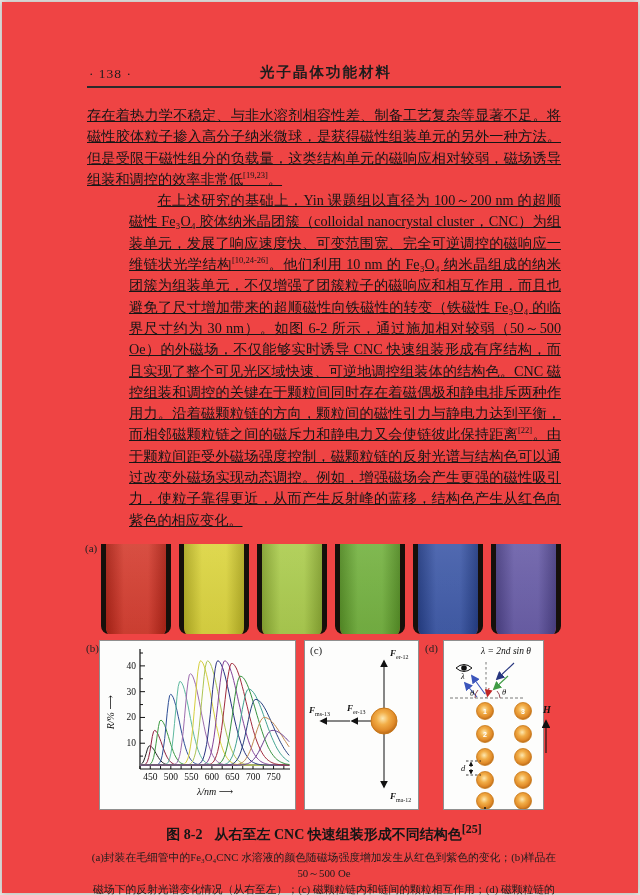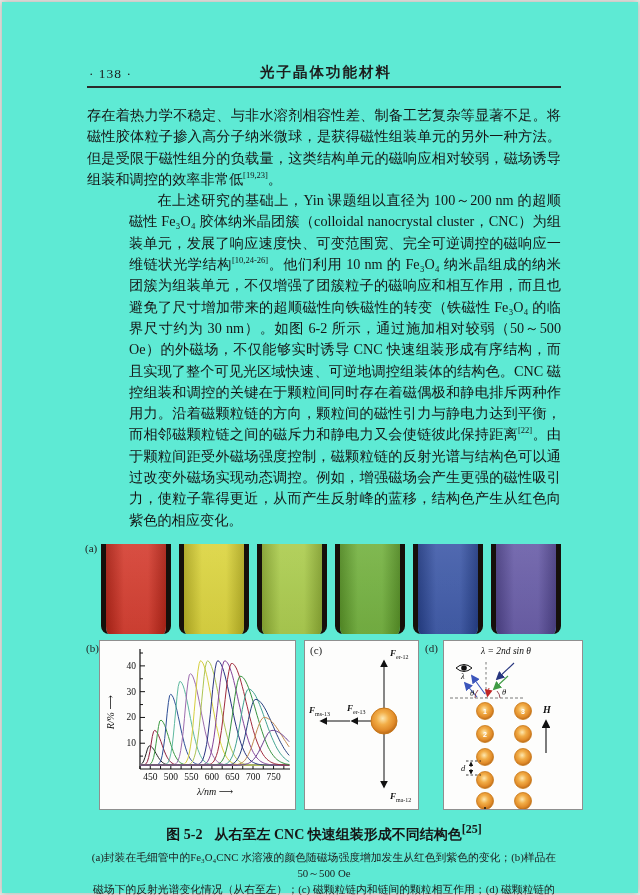--- a/index.html
+++ b/index.html
@@ -1,45 +1,45 @@
 <!DOCTYPE html>
 <html><head>
 <meta charset="utf-8">
 <style>
   html,body{margin:0;padding:0;width:640px;height:895px;overflow:hidden;}
   body{background:#e9e7e3;font-family:"Liberation Serif","DejaVu Serif",serif;}
-  #page{position:absolute;left:2px;top:2px;width:636px;height:891px;background:#5eead4;
+  #page{position:absolute;left:2px;top:2px;width:636px;height:891px;background:#ef4444;
         box-shadow:0 0 6px rgba(0,0,0,.25);}
   #content{position:absolute;left:85px;top:60px;width:474px;}
   
   .hdr{position:relative;height:24px;border-bottom:2px solid #2b2b2b;}
   .hdr .pnum{position:absolute;left:2px;bottom:4px;font-size:13.5px;color:#1d1d1d;letter-spacing:1px;}
   .hdr .btitle{position:absolute;left:4px;right:0;bottom:4px;text-align:center;font-size:14.5px;
                font-weight:bold;color:#1d1d1d;letter-spacing:2px;}
   
-  #bodytext{margin-top:17px;font-size:14.2px;line-height:21.3px;color:#161616;text-align:justify;}
+  #bodytext{margin-top:17px;font-size:14.2px;line-height:21.3px;color:#161616;text-align:justify;text-decoration:underline;}
   #bodytext p{margin:0;text-justify:inter-ideograph;}
   #bodytext p.indent{text-indent:2em;margin-left:42px;}
   #bodytext sup{font-size:8.5px;line-height:0;vertical-align:super;letter-spacing:0;}
   
   #figure{position:relative;margin-top:11px;width:474px;}
   #panelA{position:relative;height:92px;}
   .pa-label{position:absolute;left:-2px;top:0px;font-size:11px;color:#222;}
   #tubes{position:absolute;left:14px;right:0px;top:2px;bottom:0;display:flex;justify-content:space-between;}
   .tube{position:relative;width:70px;height:90px;border-left:5px solid #16100b;border-right:5px solid #16100b;
         border-radius:0 0 8px 8px;box-sizing:border-box;overflow:hidden;}
   .tube-fill{position:absolute;inset:0;}
   .tube-fill:after{content:"";position:absolute;inset:0;
       background:linear-gradient(to right,rgba(0,0,0,.18),rgba(255,255,255,.10) 30%,rgba(255,255,255,.10) 70%,rgba(0,0,0,.18)),
                  linear-gradient(to bottom,rgba(255,255,255,.08),rgba(0,0,0,.06));}
   #panelRow{position:relative;margin-top:6px;height:170px;}
   .pbox{position:absolute;top:0;height:170px;background:#fdfdfc;border:1px solid #8f8f8f;box-sizing:border-box;}
   #boxB{left:12px;width:197px;}
   #boxC{left:217px;width:115px;}
-  #boxD{left:356px;width:140px;}
+  #boxD{left:356px;width:101px;}
   .corner-label{position:absolute;font-size:11px;color:#222;}
   #labB{left:-1px;top:2px;}
   #labC{left:5px;top:3px;}
   #labD{left:338px;top:2px;}
   
   #cap{margin-top:12px;text-align:center;font-size:14px;font-weight:bold;color:#161616;}
   #cap .tag{margin-right:12px;}
   #cap sup{font-size:12px;vertical-align:super;}
   #subcap{margin-top:5px;text-align:center;font-size:10.8px;line-height:16px;color:#1c1c1c;}
   
@@ -253,21 +253,21 @@
               <line x1="27" y1="128" x2="27" y2="132.5" stroke="#111" stroke-width="0.9" marker-end="url(#mDs)"></line>
             </g>
             <text x="17" y="130" class="d-small">d</text>
             <line x1="102" y1="112" x2="102" y2="80" stroke="#111" stroke-width="1.1" marker-end="url(#mDk)"></line>
             <text x="99" y="72" class="d-H">H</text>
           </svg>
         </div>
       </div>
 
       <div id="cap">
-        <span class="tag">图 5-2</span><span>从右至左 CNC 快速组装形成不同结构色</span><sup>[25]</sup>
+        <span class="tag">图 8-2</span><span>从右至左 CNC 快速组装形成不同结构色</span><sup>[25]</sup>
       </div>
       <div id="subcap">
           <div>(a)封装在毛细管中的Fe₃O₄CNC 水溶液的颜色随磁场强度增加发生从红色到紫色的变化；(b)样品在 50～500 Oe</div>
           <div>磁场下的反射光谱变化情况（从右至左）；(c) 磁颗粒链内和链间的颗粒相互作用；(d) 磁颗粒链的 Bragg 衍射</div>
           <div>示意图</div>
         </div>
     </div>
 
   </div>
 </div>

